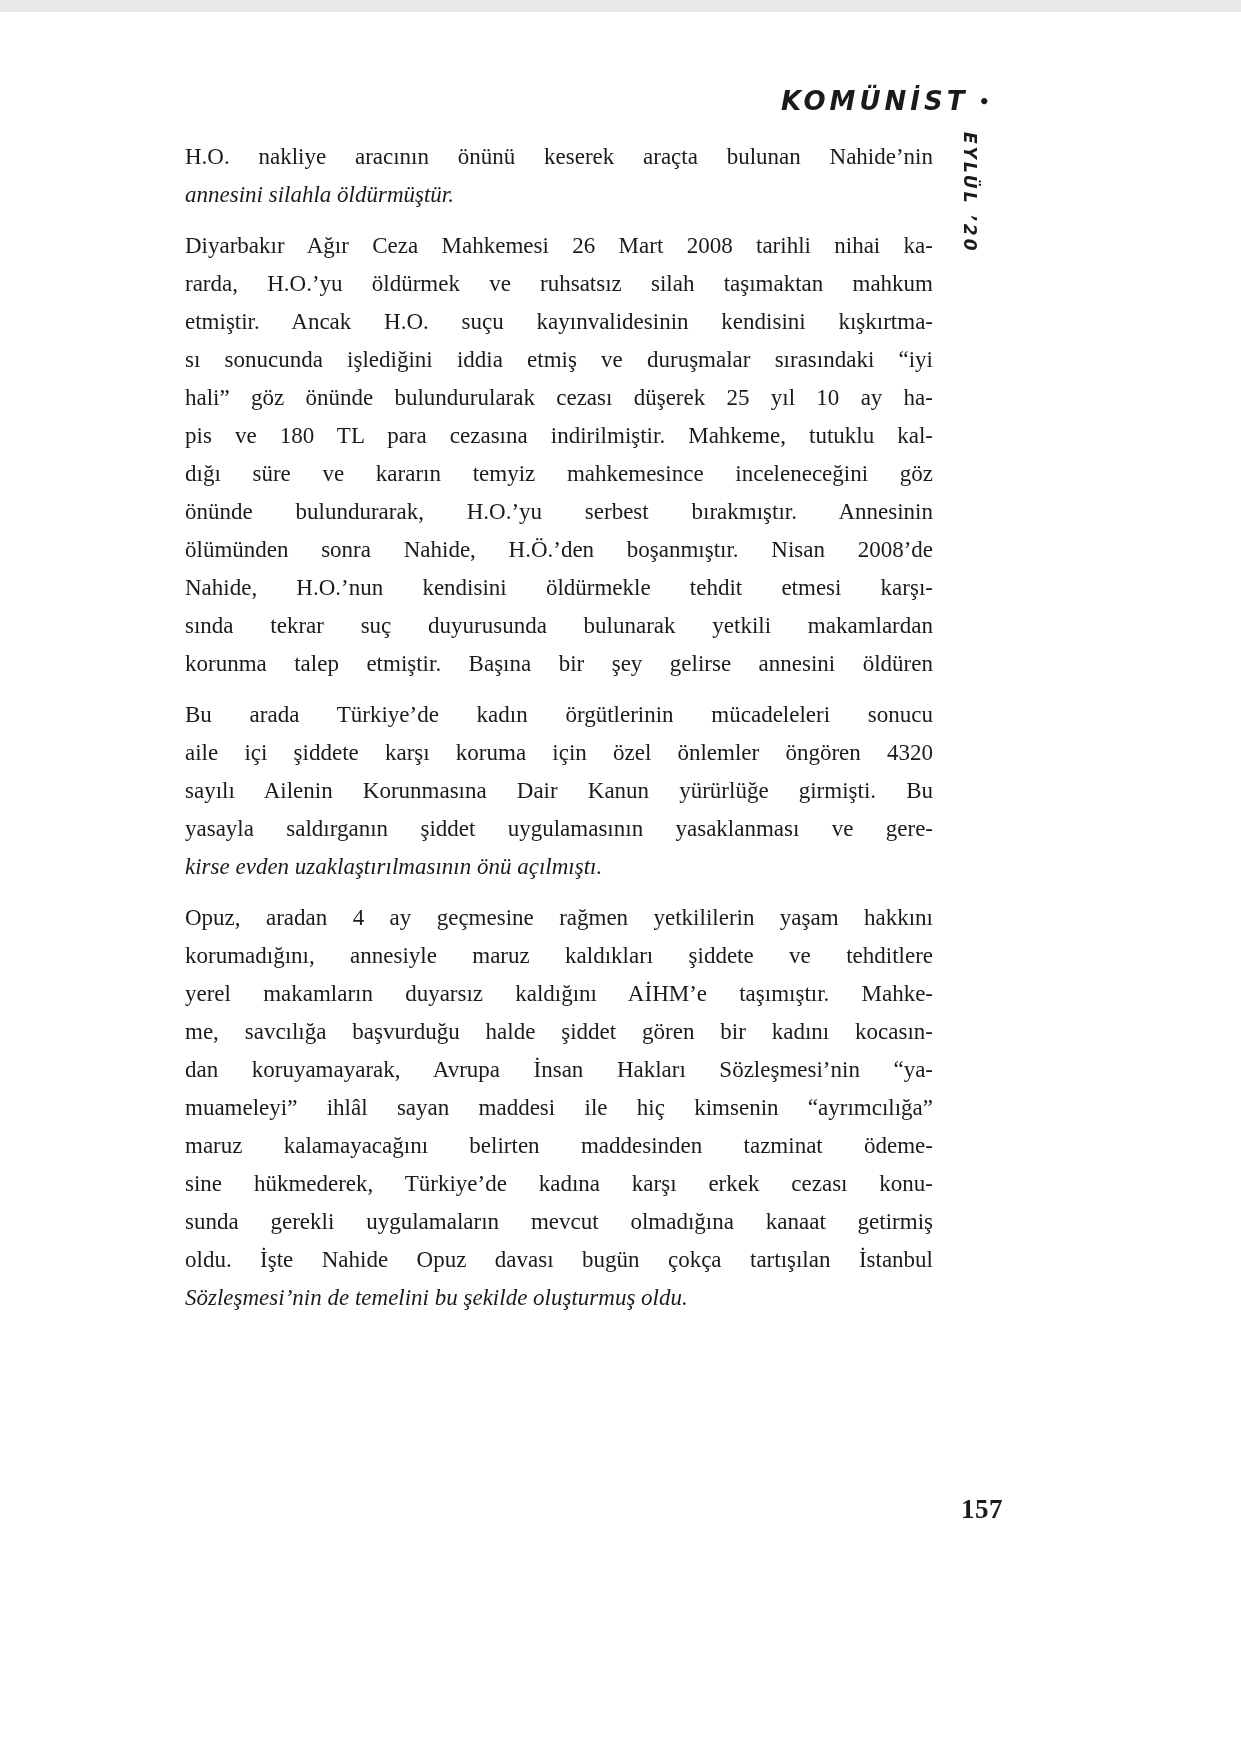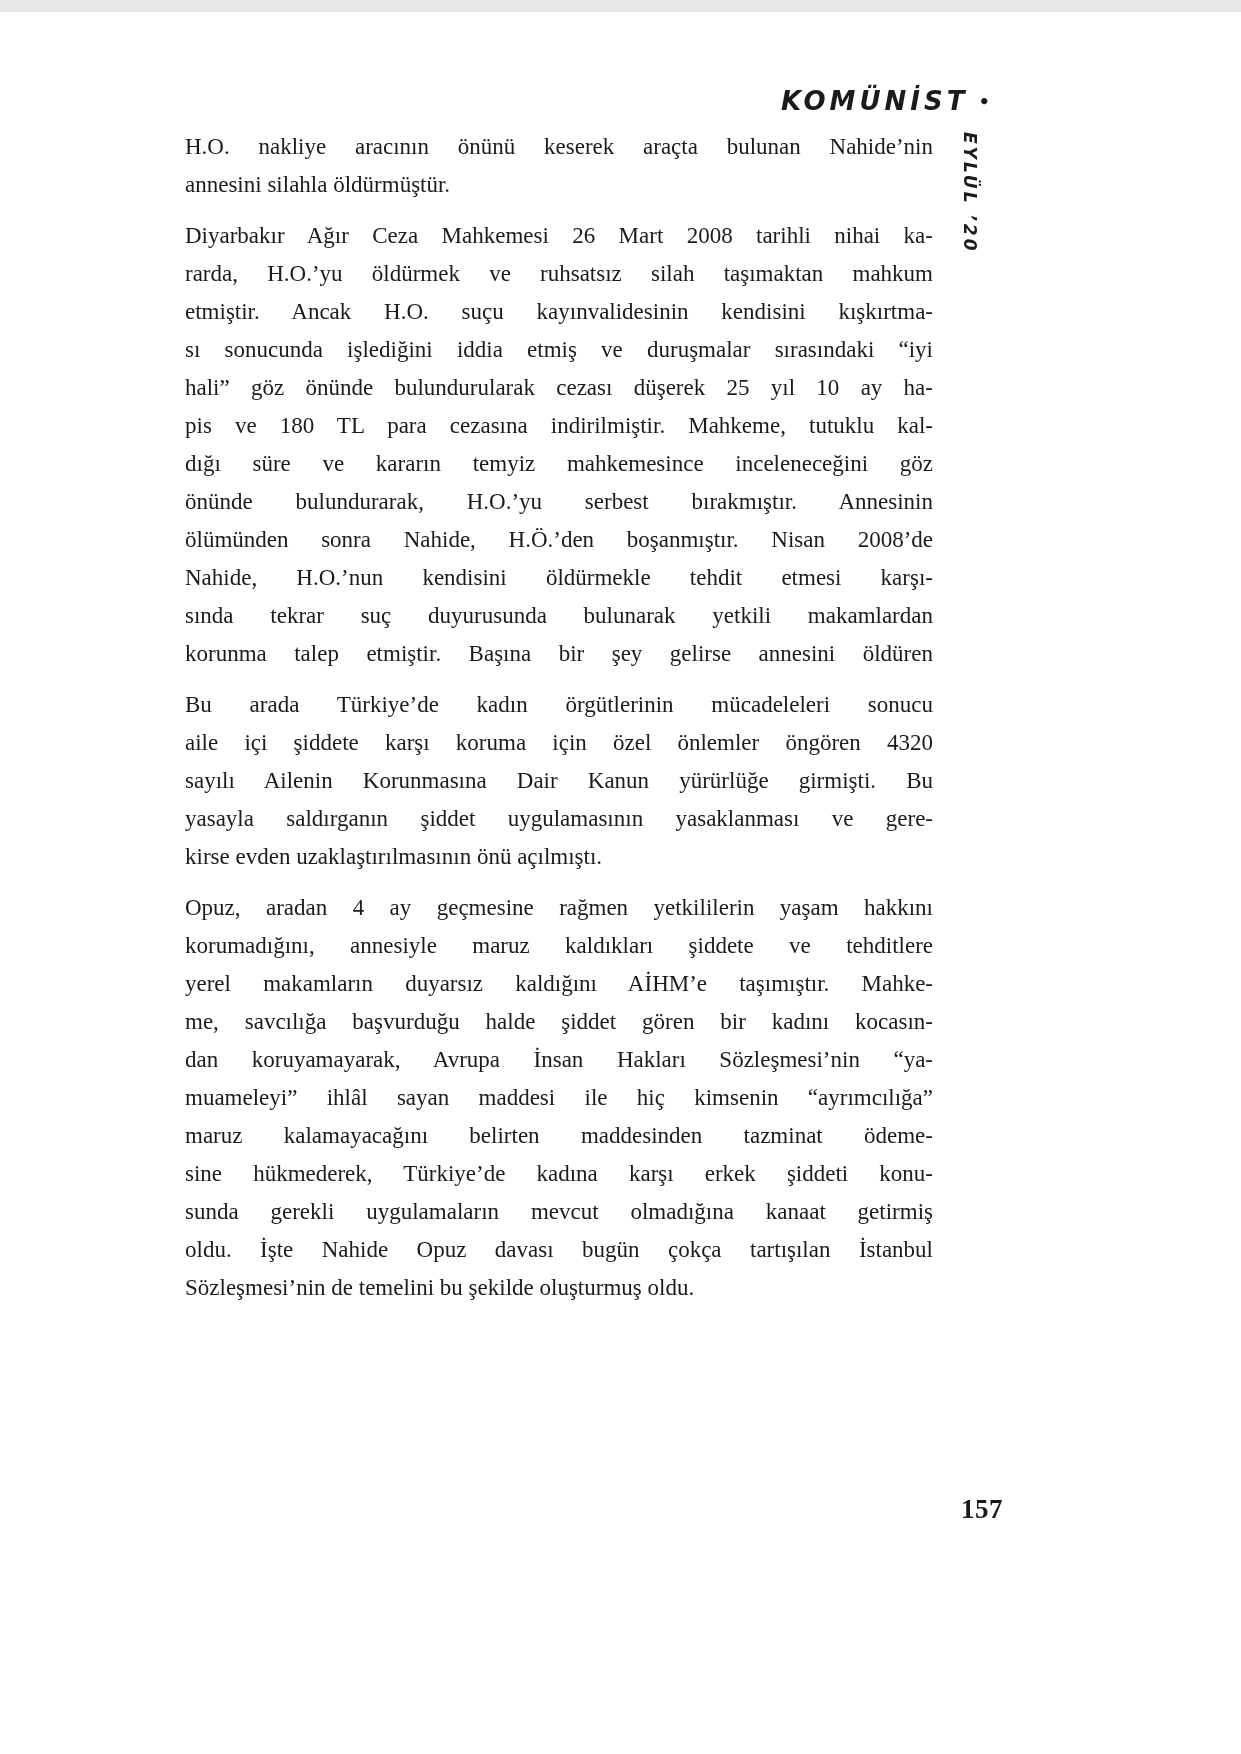--- a/index.html
+++ b/index.html
@@ -50,35 +50,36 @@
     font-style: italic;
     font-size: 17px;
     letter-spacing: 3px;
     white-space: nowrap;
   }
 
   
   .body-text {
     position: absolute;
     left: 185px;
-    top: 116px;
+    top: 126px;
     width: 748px;
     font-size: 23px;
   }
   .para {
     margin: 0 0 13px 0;
   }
   .line {
     line-height: 38px;
     text-align: justify;
     text-align-last: justify;
     white-space: normal;
   }
   .line.last {
     text-align-last: left;
+    font-style: italic;
   }
 
   
   .page-number {
     position: absolute;
     left: 961px;
     top: 1482px;
     font-family: Liberation Serif, serif;
     font-weight: bold;
     font-size: 27px;
@@ -124,21 +125,21 @@
         <div class="line last">kirse evden uzaklaştırılmasının önü açılmıştı.</div>
       </div>
       <div class="para">
         <div class="line">Opuz, aradan 4 ay geçmesine rağmen yetkililerin yaşam hakkını</div>
         <div class="line">korumadığını, annesiyle maruz kaldıkları şiddete ve tehditlere</div>
         <div class="line">yerel makamların duyarsız kaldığını AİHM’e taşımıştır. Mahke-</div>
         <div class="line">me, savcılığa başvurduğu halde şiddet gören bir kadını kocasın-</div>
         <div class="line">dan koruyamayarak, Avrupa İnsan Hakları Sözleşmesi’nin “ya-</div>
         <div class="line">muameleyi” ihlâl sayan maddesi ile hiç kimsenin “ayrımcılığa”</div>
         <div class="line">maruz kalamayacağını belirten maddesinden tazminat ödeme-</div>
-        <div class="line">sine hükmederek, Türkiye’de kadına karşı erkek şiddeti konu-</div>
+        <div class="line">sine hükmederek, Türkiye’de kadına karşı erkek cezası konu-</div>
         <div class="line">sunda gerekli uygulamaların mevcut olmadığına kanaat getirmiş</div>
         <div class="line">oldu. İşte Nahide Opuz davası bugün çokça tartışılan İstanbul</div>
         <div class="line last">Sözleşmesi’nin de temelini bu şekilde oluşturmuş oldu.</div>
       </div>
     </div>
 
   <div class="page-number">157</div>
 
 </div>
 

